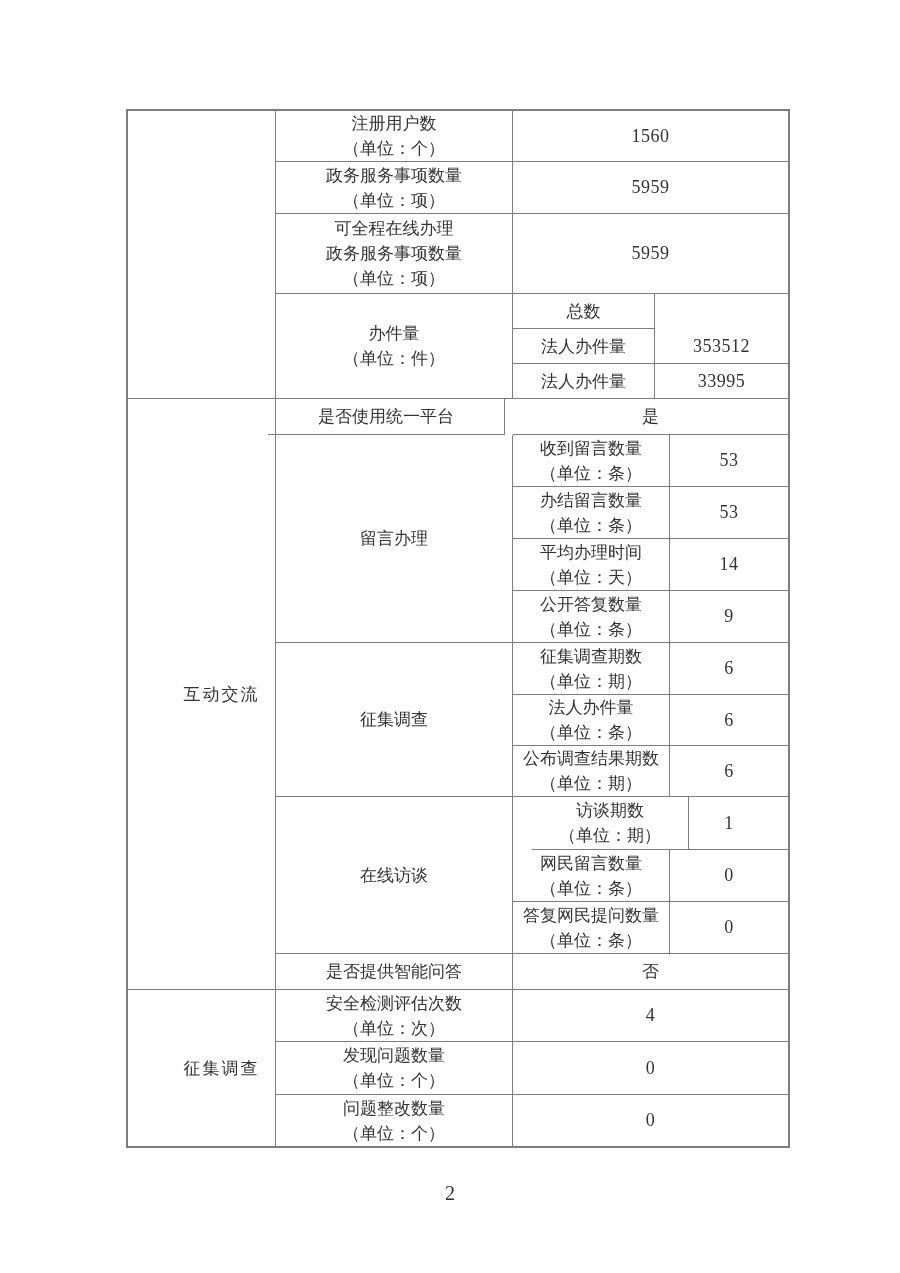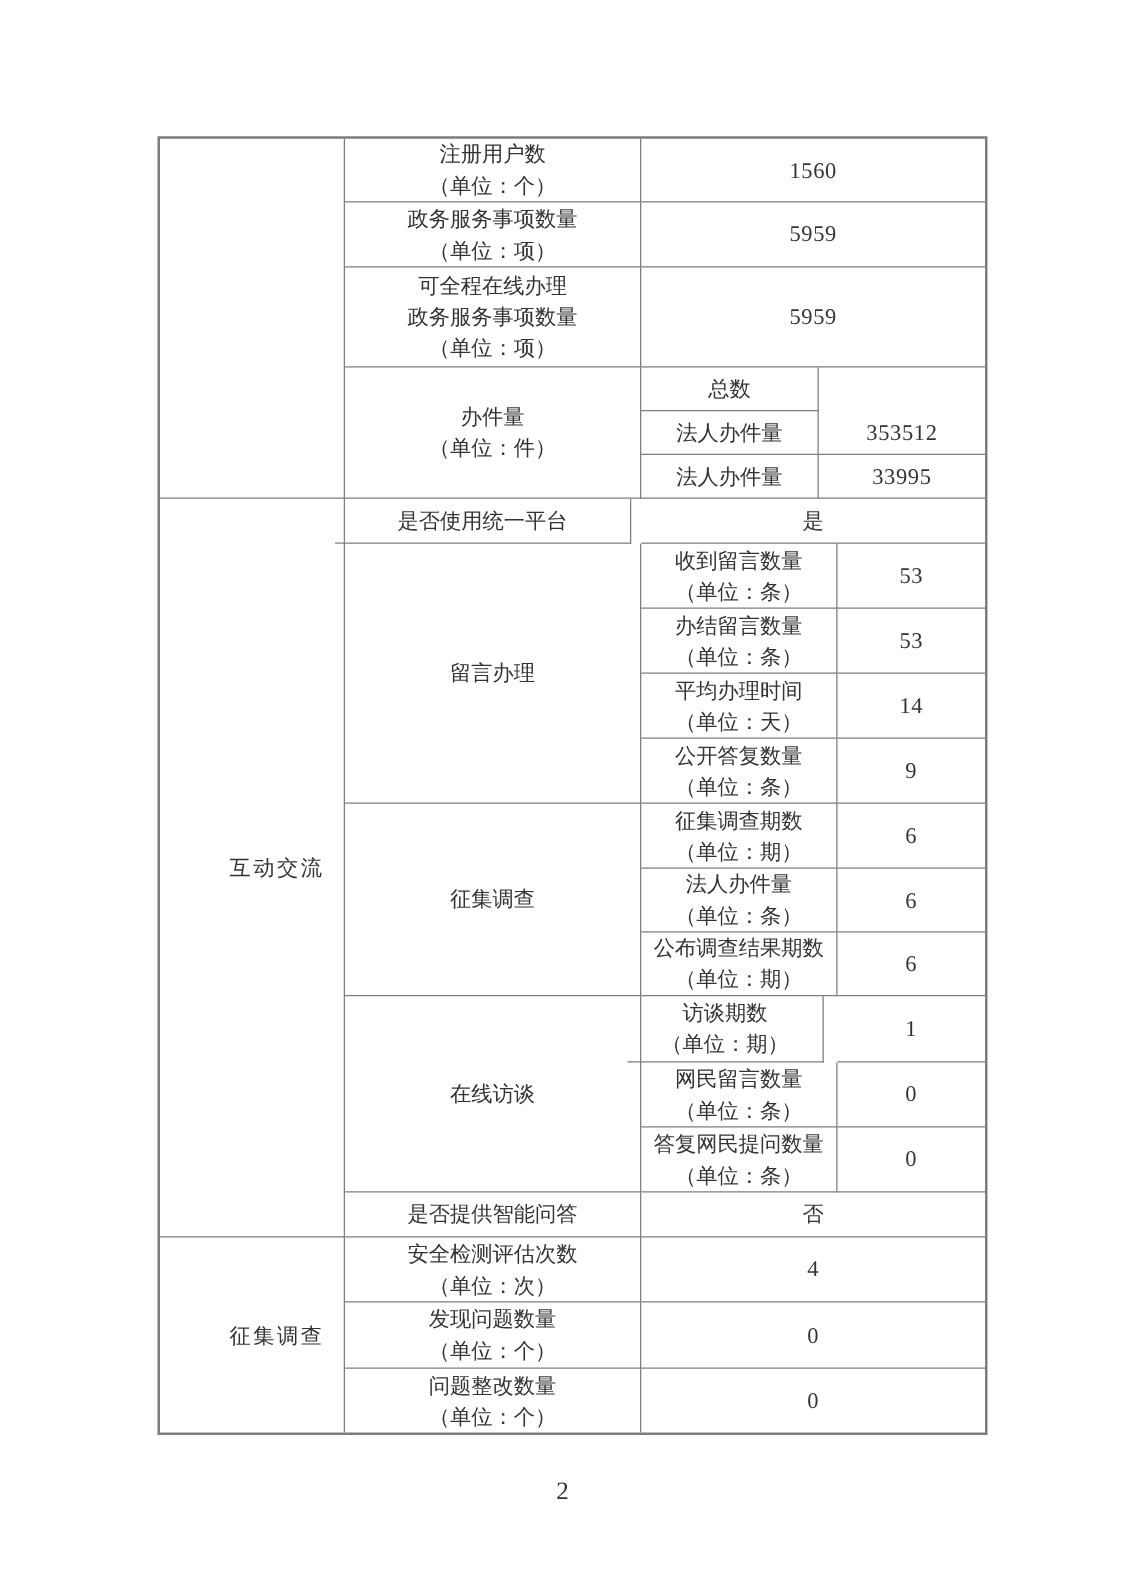--- a/index.html
+++ b/index.html
@@ -116,21 +116,21 @@
     <div class="cell br bb" style="left:385px; top:584px; width:157px; height:51px;">法人办件量
 （单位：条）</div>
     <div class="cell bb num" style="left:542px; top:584px; right:0; height:51px;">6</div>
 
     <div class="cell br bb" style="left:385px; top:635px; width:157px; height:51px;">公布调查结果期数
 （单位：期）</div>
     <div class="cell bb num" style="left:542px; top:635px; right:0; height:51px;">6</div>
 
     <div class="cell br bb" style="left:148px; top:686px; width:237px; height:157px;">在线访谈</div>
 
-    <div class="cell br bb" style="left:374px; top:686px; width:157px; height:53px;">访谈期数
+    <div class="cell br bb" style="left:404px; top:686px; width:157px; height:53px;">访谈期数
 （单位：期）</div>
     <div class="cell bb num" style="left:542px; top:686px; right:0; height:53px;">1</div>
 
     <div class="cell br bb" style="left:385px; top:739px; width:157px; height:52px;">网民留言数量
 （单位：条）</div>
     <div class="cell bb num" style="left:542px; top:739px; right:0; height:52px;">0</div>
 
     <div class="cell br bb" style="left:385px; top:791px; width:157px; height:52px;">答复网民提问数量
 （单位：条）</div>
     <div class="cell bb num" style="left:542px; top:791px; right:0; height:52px;">0</div>

